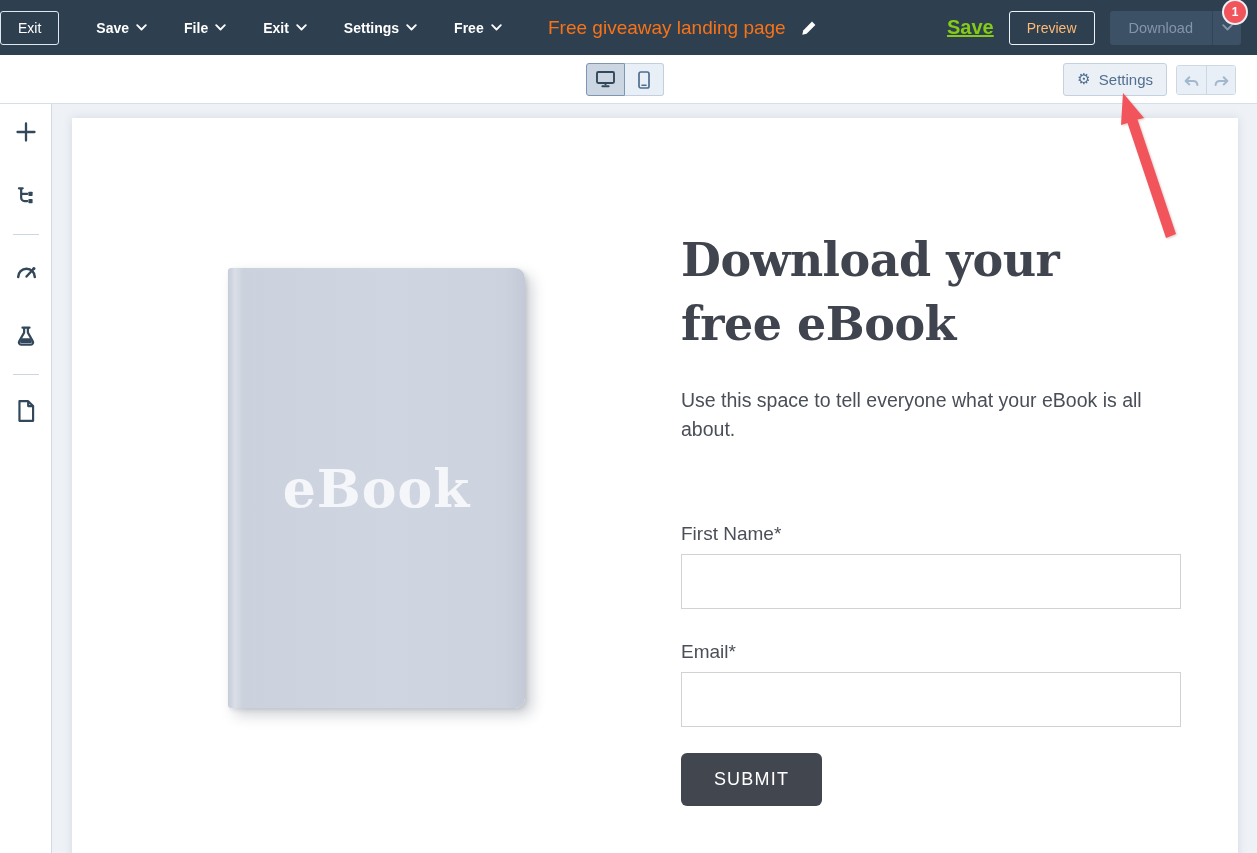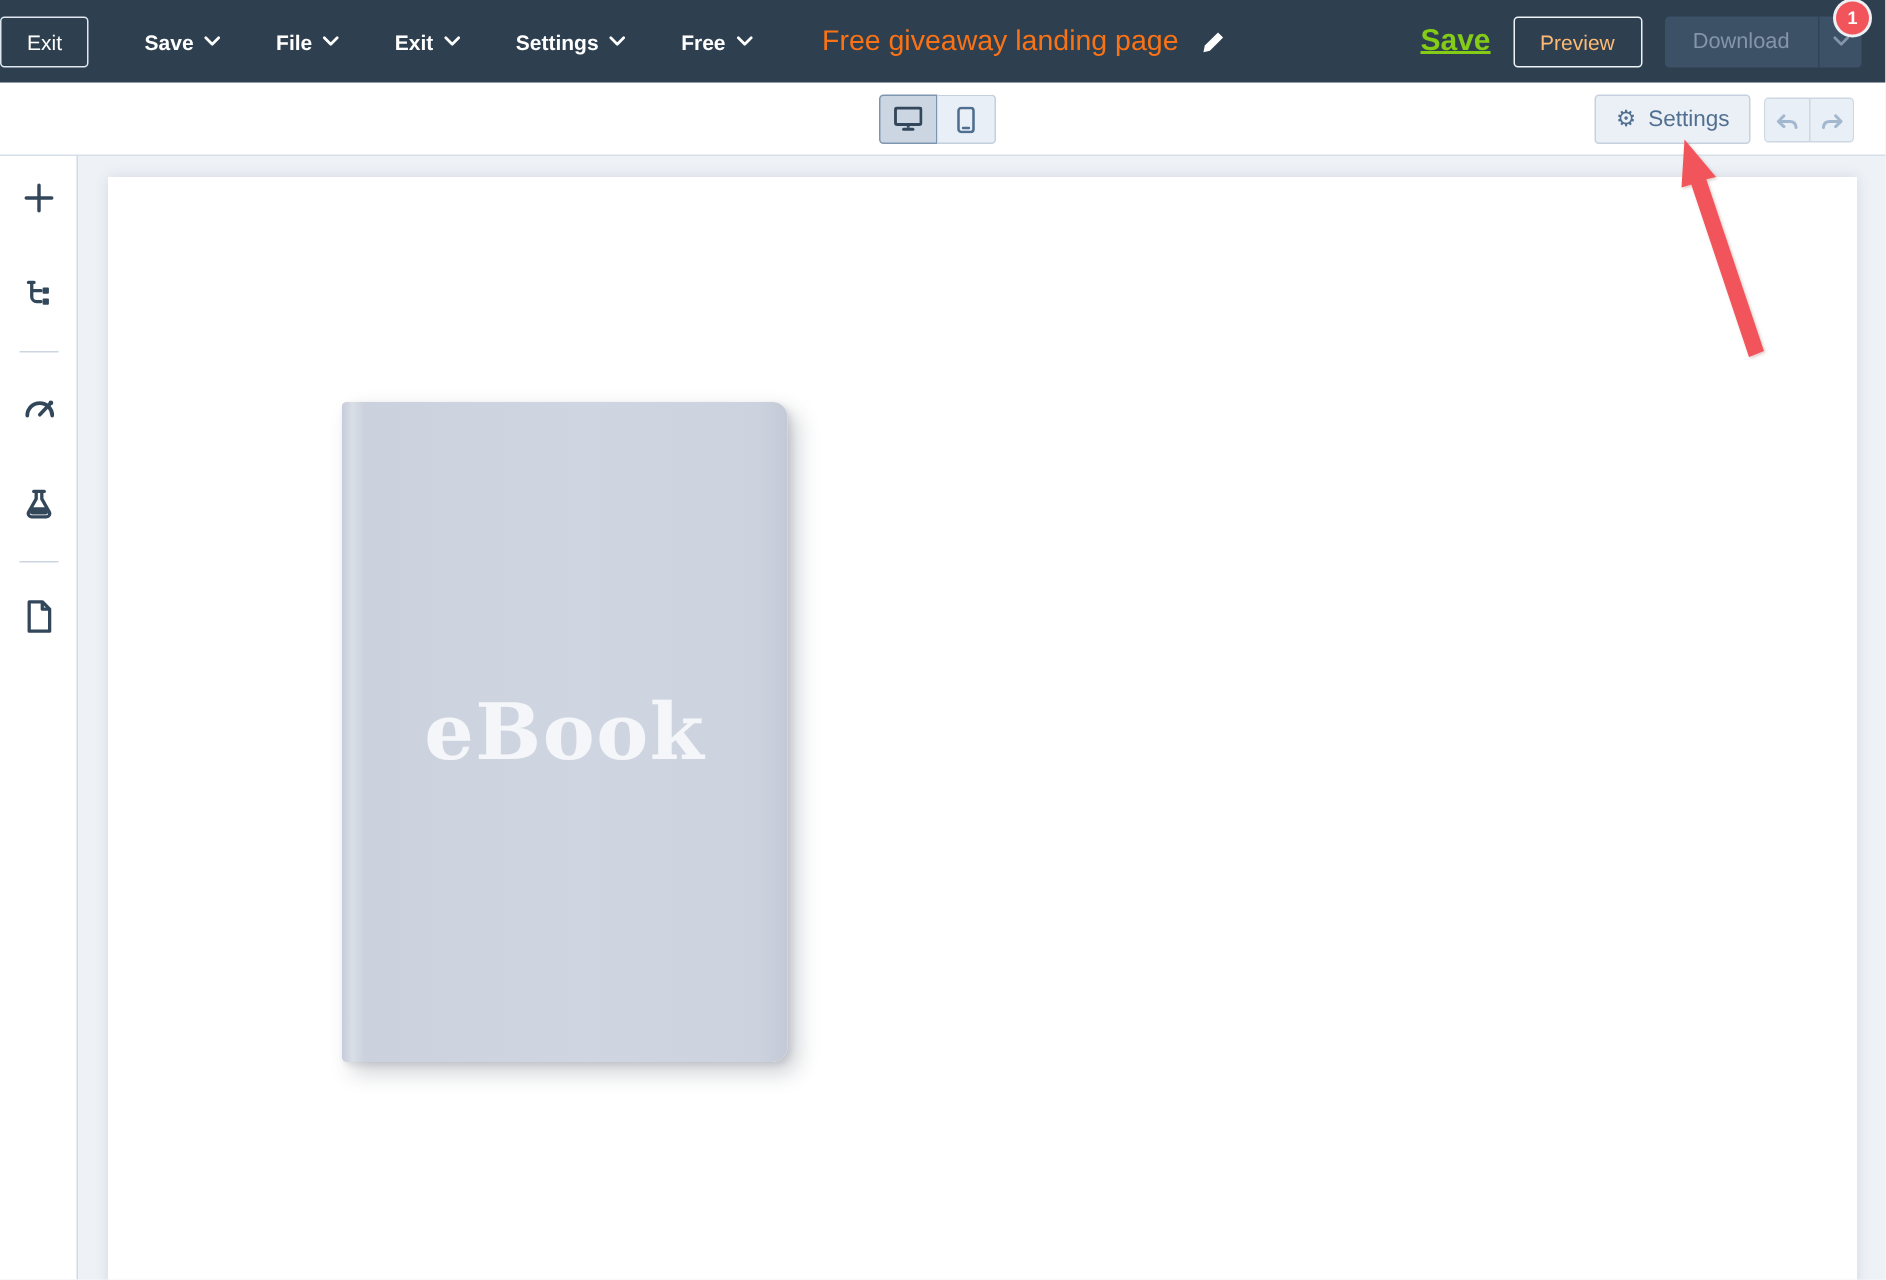--- a/index.html
+++ b/index.html
@@ -256,20 +256,34 @@
     </div>
   </nav>
 
   <div class="canvas">
     <div class="page">
 
       <div class="book">
         <span class="book-title">eBook</span>
       </div>
 
+      <div class="right-col">
+        <h1 class="hero-heading">Download your free eBook</h1>
+        <p class="hero-desc">Use this space to tell everyone what your eBook is all about.</p>
+
+        <div class="lp-form">
+          <label class="field-label label-first">First Name*</label>
+          <input class="text-input" type="text" value="" style="">
+
+          <label class="field-label label-email">Email*</label>
+          <input class="text-input" type="text" value="" style="">
+
+          <button class="submit-btn">SUBMIT</button>
+        </div>
+      </div>
 
     </div>
   </div>
 </div>
 
 <div class="annotation-arrow">
   <svg width="90" height="160" viewBox="0 0 90 160">
     <polygon points="23,8 44,33 37.5,34.5 76,149 66,153 27.5,38 21,40" fill="#f2545b"></polygon>
   </svg>
 </div>

